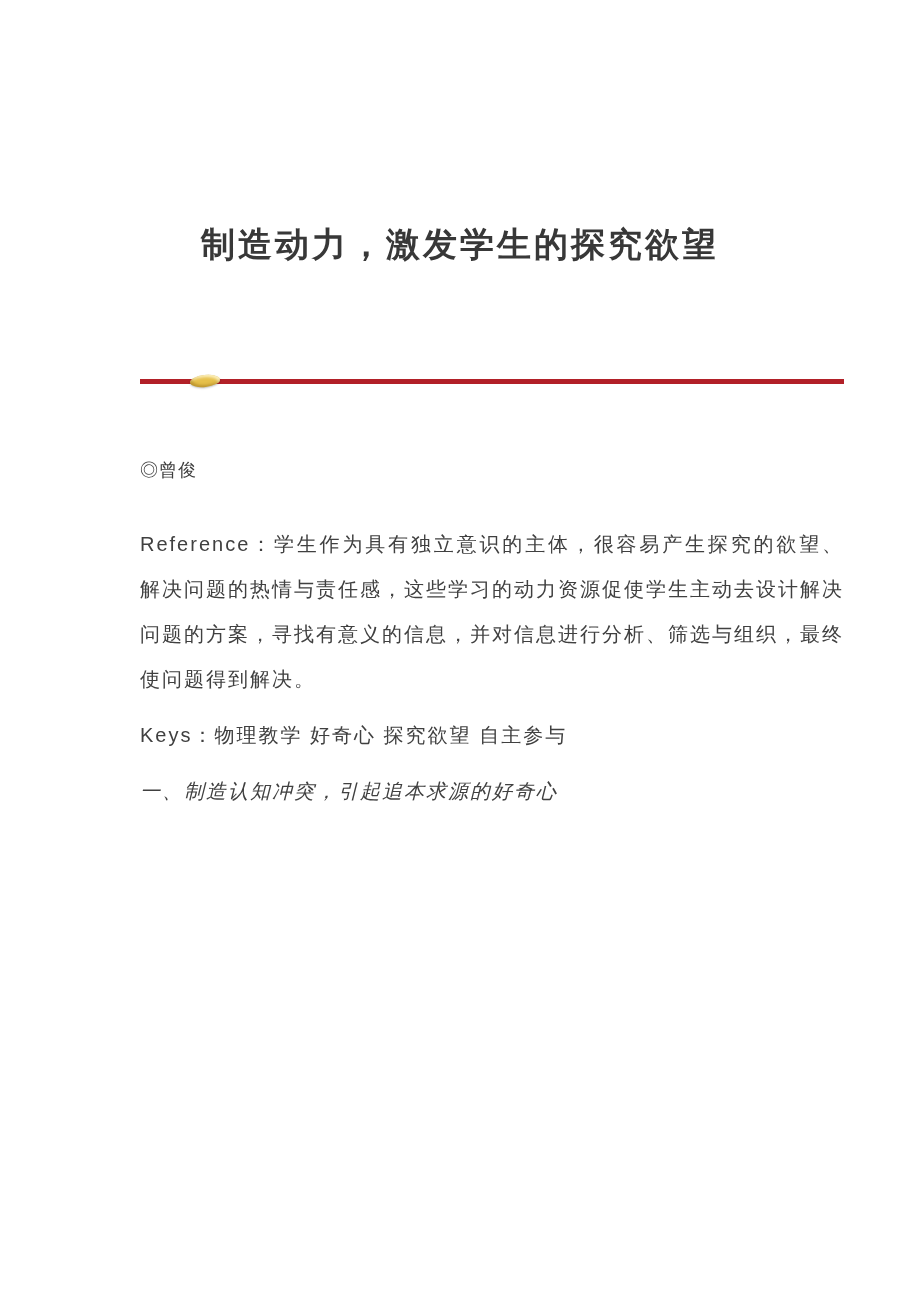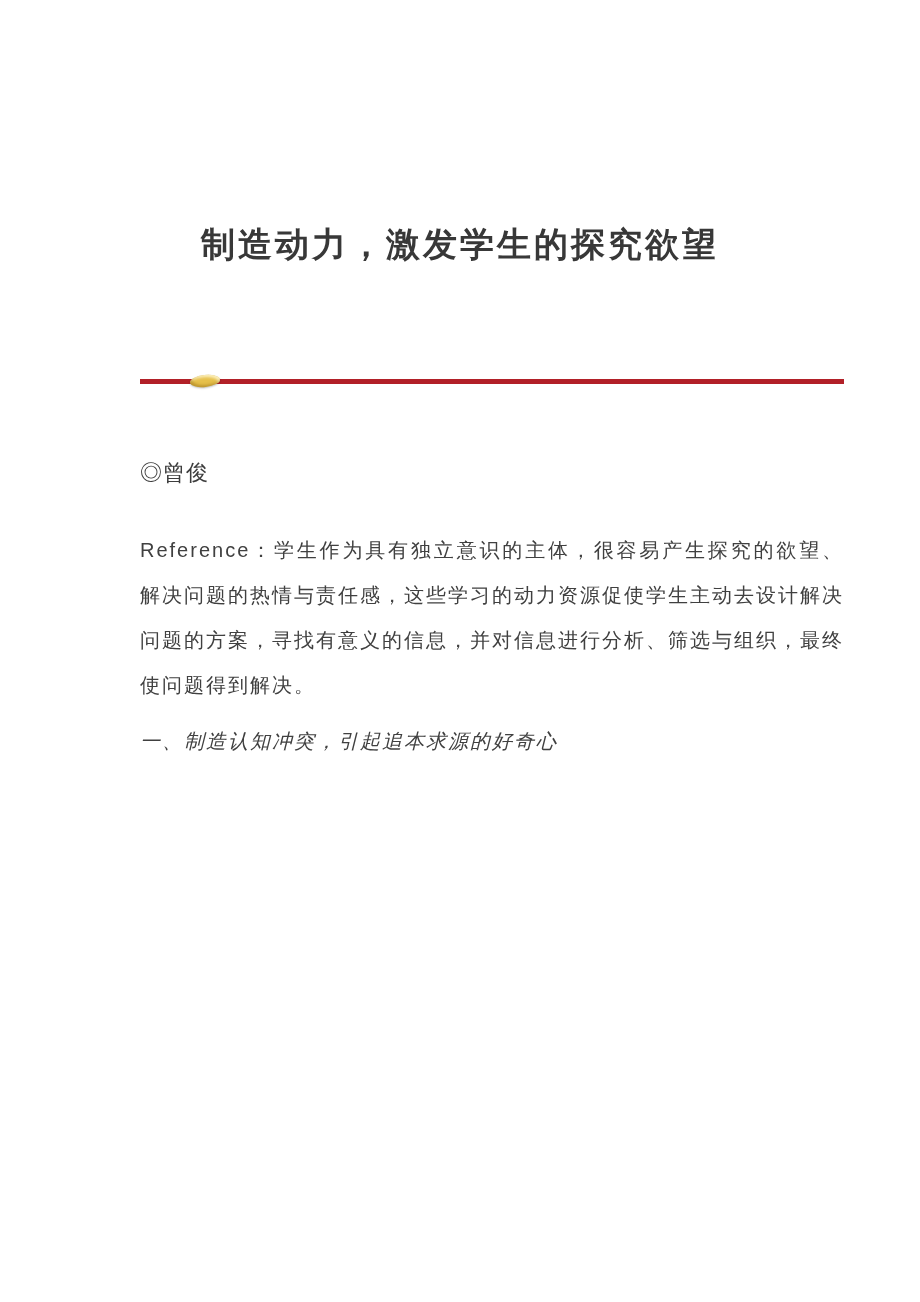--- a/index.html
+++ b/index.html
@@ -41,21 +41,21 @@
     border-radius: 50%;
     background: #e6c04b;
     box-shadow:
       inset 2px -2px 3px rgba(140,100,10,0.45),
       inset -2px 2px 3px rgba(255,246,205,0.9),
       0 1px 2px rgba(0,0,0,0.25);
     transform: rotate(-6deg);
   }
   .author {
     margin: 72px 76px 0 140px;
-    font-size: 22px;
+    font-size: 18px;
     letter-spacing: 1px;
     color: #3d3d3d;
   }
   .article {
     margin: 40px 76px 0 140px;
   }
   .para {
     margin: 0 0 11px 0;
     font-size: 20px;
     line-height: 45px;
@@ -75,16 +75,17 @@
 
   <div class="divider">
     <span class="divider-line" style="background: rgb(178, 32, 40);"></span>
     <span class="divider-ellipse" style="background: rgb(230, 192, 75);"></span>
   </div>
 
   <p class="author">◎曾俊</p>
 
   <div class="article">
     <p class="para">Reference：学生作为具有独立意识的主体，很容易产生探究的欲望、解决问题的热情与责任感，这些学习的动力资源促使学生主动去设计解决问题的方案，寻找有意义的信息，并对信息进行分析、筛选与组织，最终使问题得到解决。</p>
+    <p class="para">Keys：物理教学 好奇心 探究欲望 自主参与</p>
     <p class="para section-heading">一、制造认知冲突，引起追本求源的好奇心</p>
   </div>
 
 </div>
 
 </body></html>

